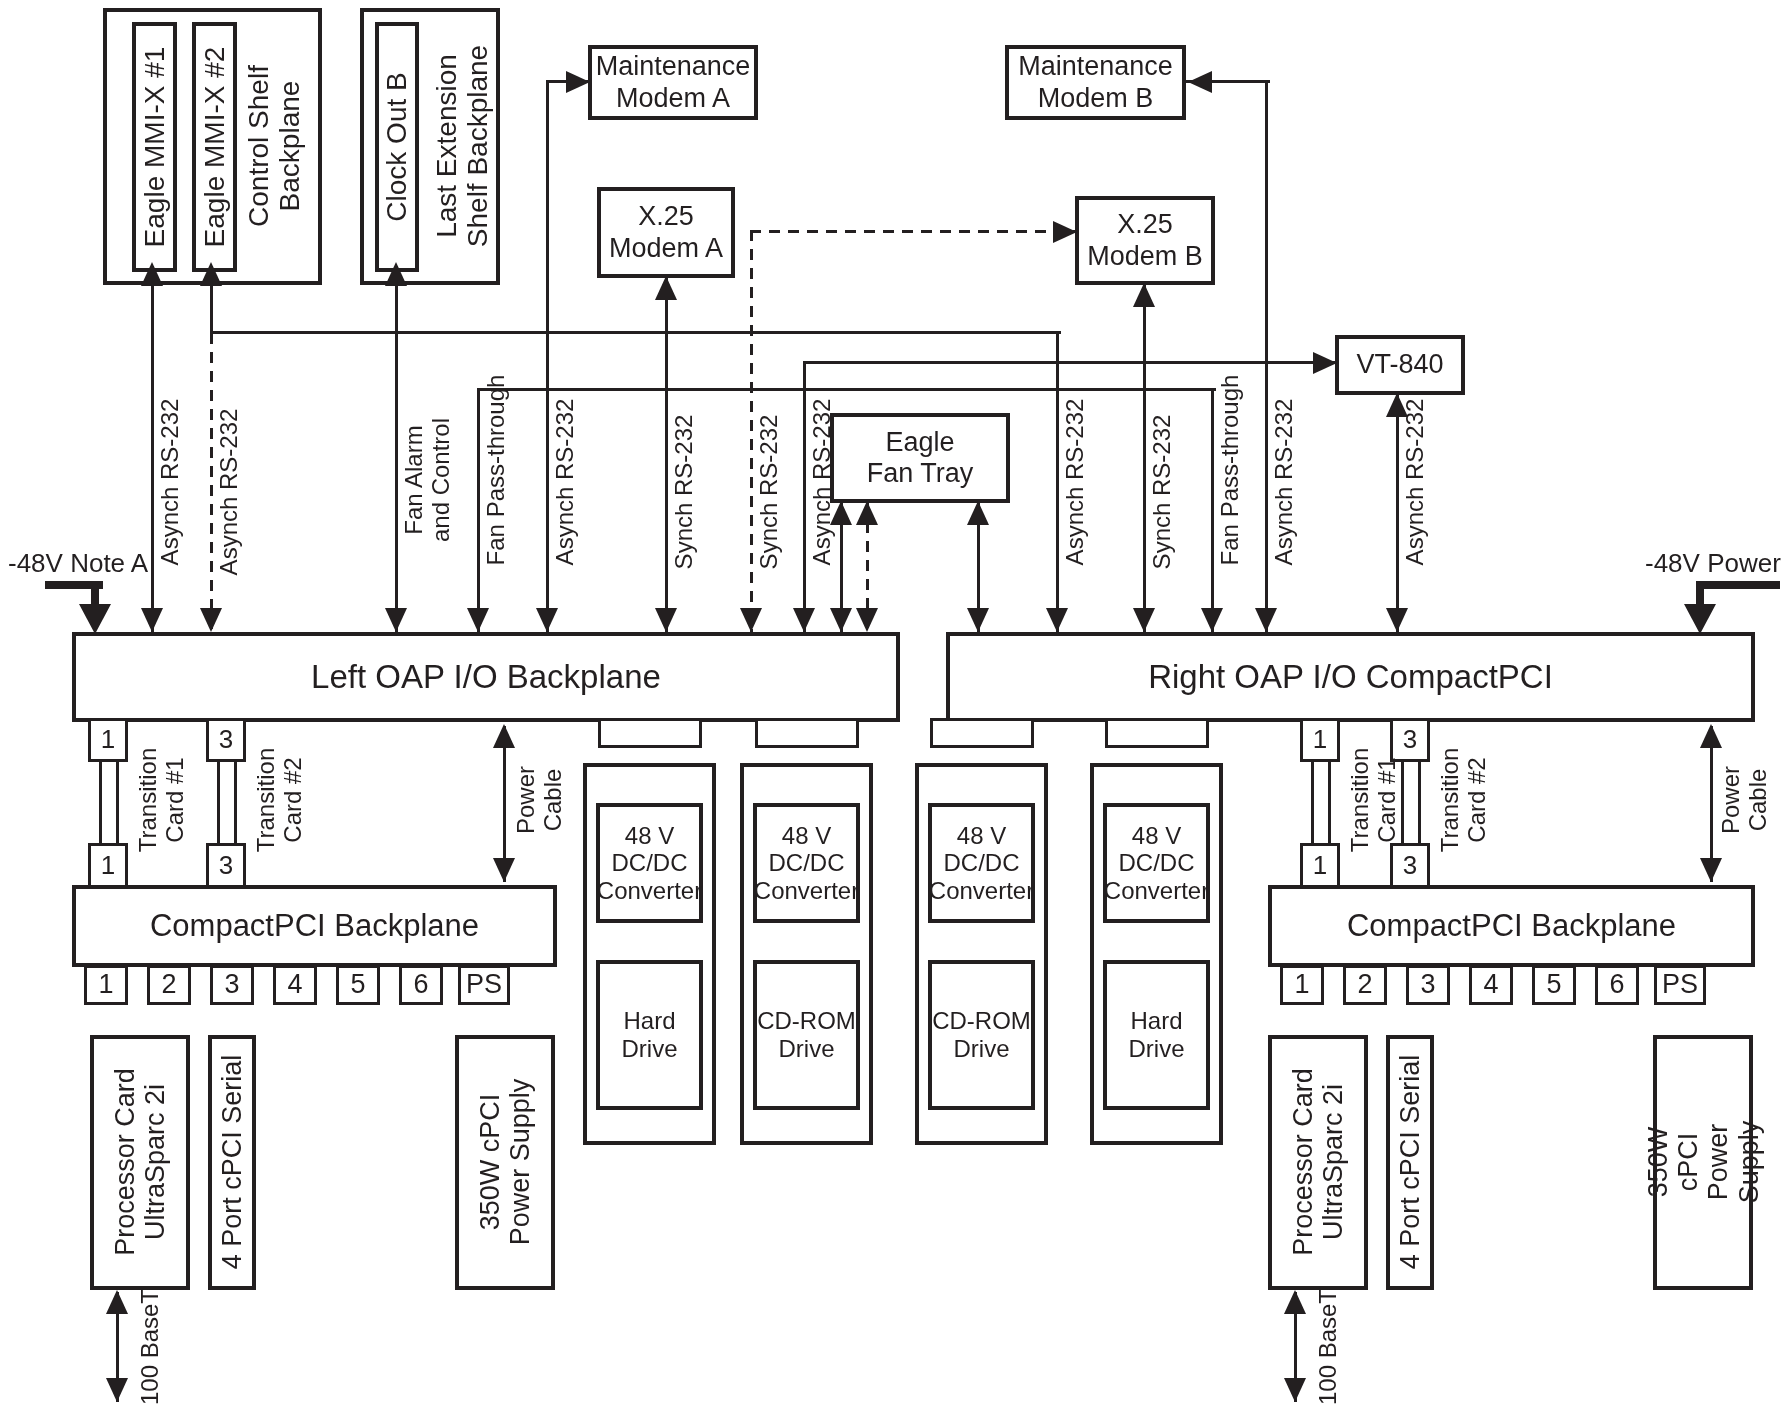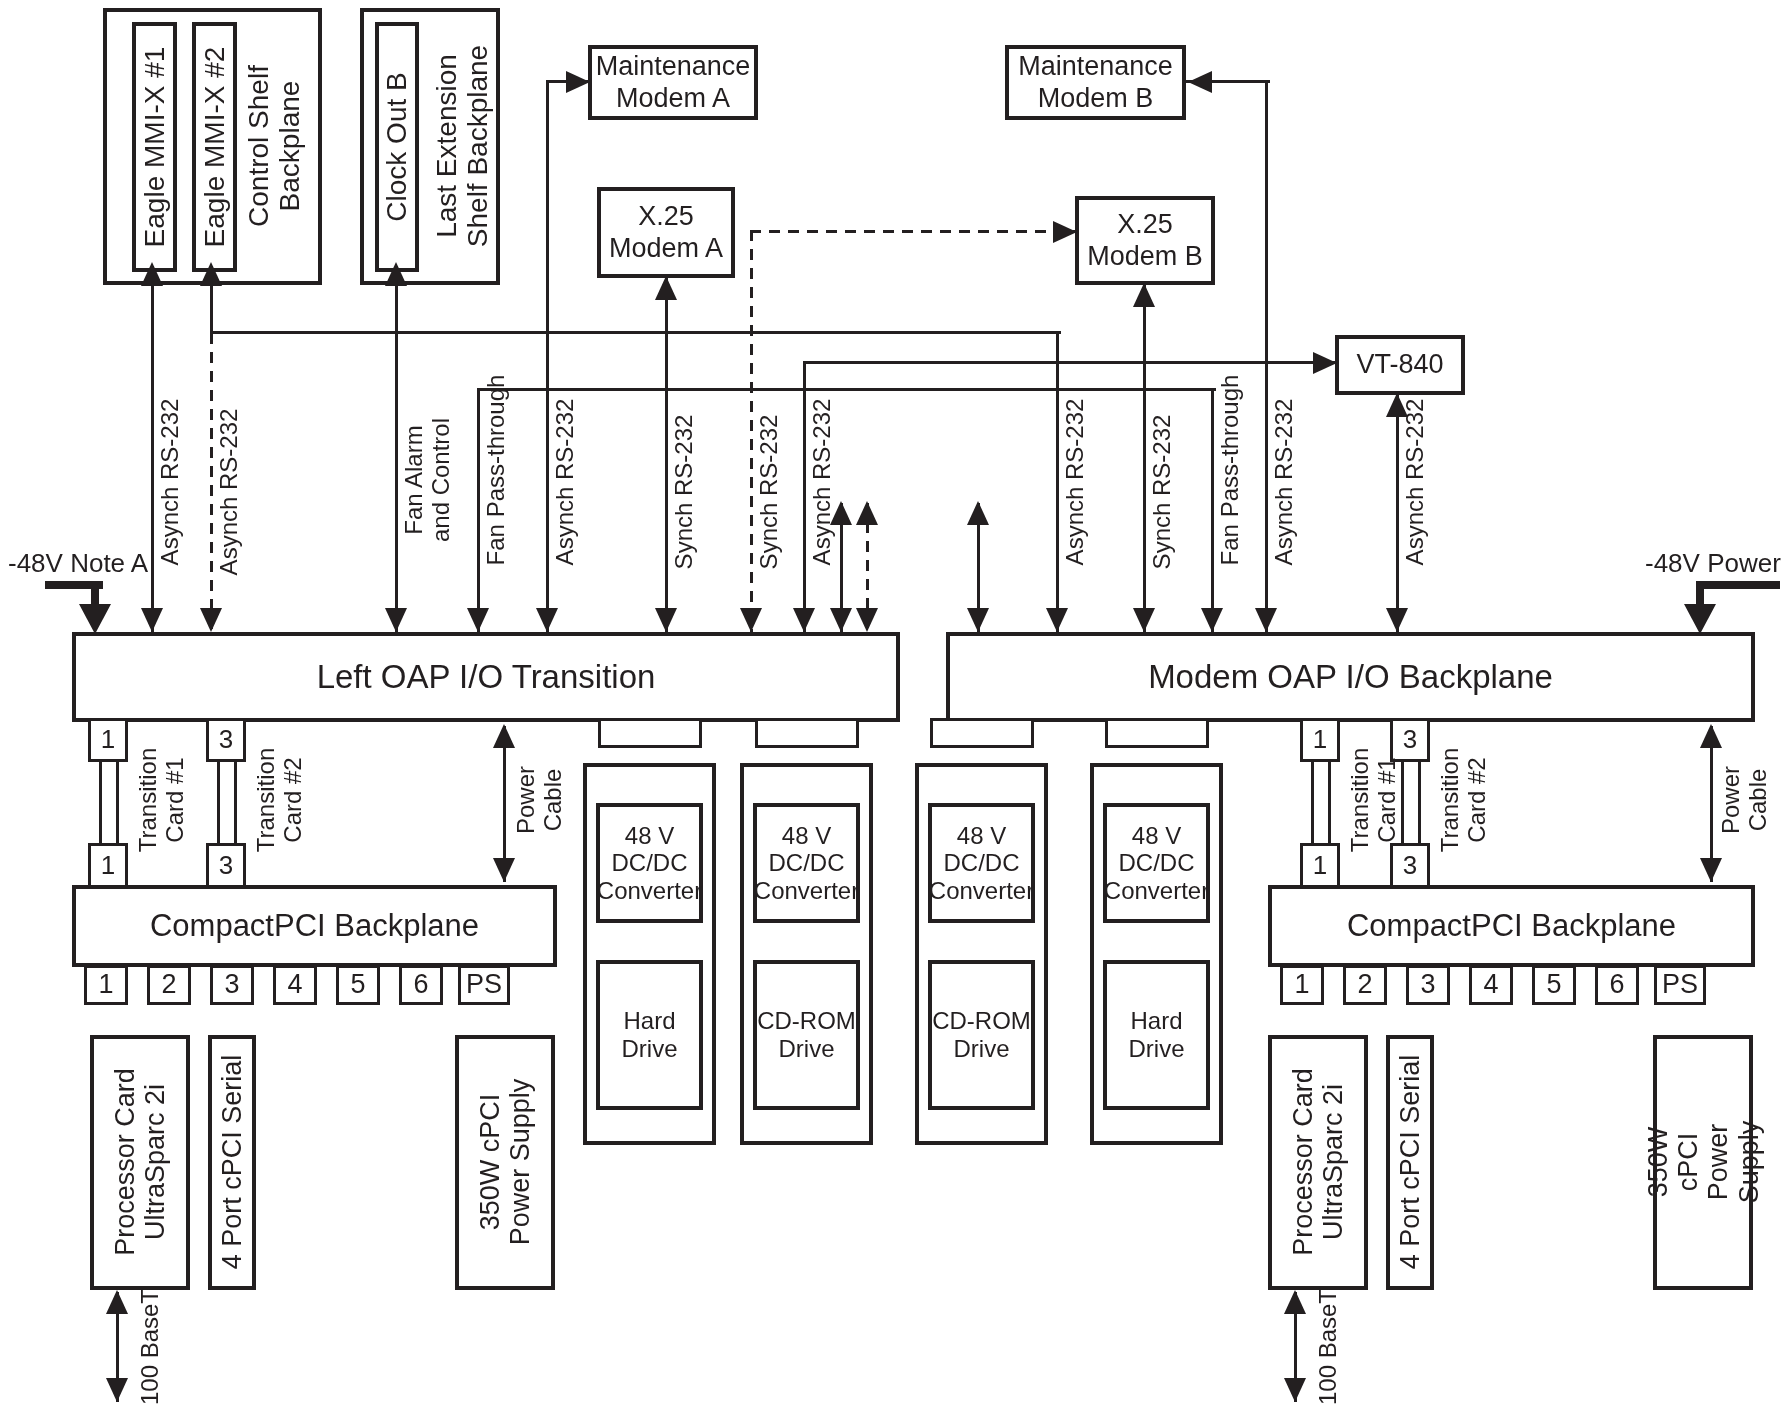--- a/index.html
+++ b/index.html
@@ -46,20 +46,22 @@
 
   <div class="box lbl" style="left:588px;top:45px;width:170px;height:75px;font-size:27px;">Maintenance
 Modem A</div>
   <div class="box lbl" style="left:1005px;top:45px;width:181px;height:75px;font-size:27px;">Maintenance
 Modem B</div>
   <div class="box lbl" style="left:597px;top:187px;width:138px;height:91px;font-size:27px;">X.25
 Modem A</div>
   <div class="box lbl" style="left:1075px;top:196px;width:140px;height:89px;font-size:27px;">X.25
 Modem B</div>
   <div class="box lbl" style="left:1335px;top:335px;width:130px;height:60px;font-size:27px;">VT-840</div>
+  <div class="box lbl" style="left:830px;top:413px;width:180px;height:90px;font-size:27px;">Eagle
+Fan Tray</div>
 
 
   <div class="ptxt" style="left:8px;top:548px;">-48V Note A</div>
   <div class="thick" style="position:absolute;left:45px;top:581px;width:58px;height:8px;"></div>
   <div class="thick" style="position:absolute;left:91px;top:581px;width:8px;height:30px;"></div>
   <div class="ah bdn" style="left:79px;top:604px;"></div>
 
   <div class="ptxt" style="left:1645px;top:548px;">-48V Power B</div>
   <div class="thick" style="position:absolute;left:1696px;top:581px;width:84px;height:8px;"></div>
   <div class="thick" style="position:absolute;left:1696px;top:581px;width:8px;height:30px;"></div>
@@ -130,22 +132,22 @@
   <div class="v" style="left:565px;top:482px;font-size:24px;">Asynch RS-232</div>
   <div class="v" style="left:684px;top:492px;font-size:24px;">Synch RS-232</div>
   <div class="v" style="left:769px;top:492px;font-size:24px;">Synch RS-232</div>
   <div class="v" style="left:822px;top:482px;font-size:24px;">Asynch RS-232</div>
   <div class="v" style="left:1075px;top:482px;font-size:24px;">Asynch RS-232</div>
   <div class="v" style="left:1162px;top:492px;font-size:24px;">Synch RS-232</div>
   <div class="v" style="left:1230px;top:470px;font-size:24px;">Fan Pass-through</div>
   <div class="v" style="left:1284px;top:482px;font-size:24px;">Asynch RS-232</div>
   <div class="v" style="left:1415px;top:482px;font-size:24px;">Asynch RS-232</div>
 
-  <div class="box lbl" style="left:72px;top:632px;width:828px;height:90px;font-size:33px;">Left OAP I/O Transition</div>
-  <div class="box lbl" style="left:946px;top:632px;width:809px;height:90px;font-size:33px;">Modem OAP I/O Backplane</div>
+  <div class="box lbl" style="left:72px;top:632px;width:828px;height:90px;font-size:33px;">Left OAP I/O Backplane</div>
+  <div class="box lbl" style="left:946px;top:632px;width:809px;height:90px;font-size:33px;">Right OAP I/O CompactPCI</div>
 
   <div class="box b3 lbl" style="left:88px;top:718px;width:40px;height:44px;font-size:26px;">1</div>
   <div class="box b3 lbl" style="left:206px;top:718px;width:40px;height:44px;font-size:26px;">3</div>
   <div class="rail" style="left:99px;top:762px;height:81px;"></div>
   <div class="rail" style="left:116px;top:762px;height:81px;"></div>
   <div class="rail" style="left:217px;top:762px;height:81px;"></div>
   <div class="rail" style="left:234px;top:762px;height:81px;"></div>
   <div class="box b3 lbl" style="left:88px;top:843px;width:40px;height:46px;font-size:26px;">1</div>
   <div class="box b3 lbl" style="left:206px;top:843px;width:40px;height:46px;font-size:26px;">3</div>
   <div class="v" style="left:162px;top:800px;font-size:24px;">Transition

